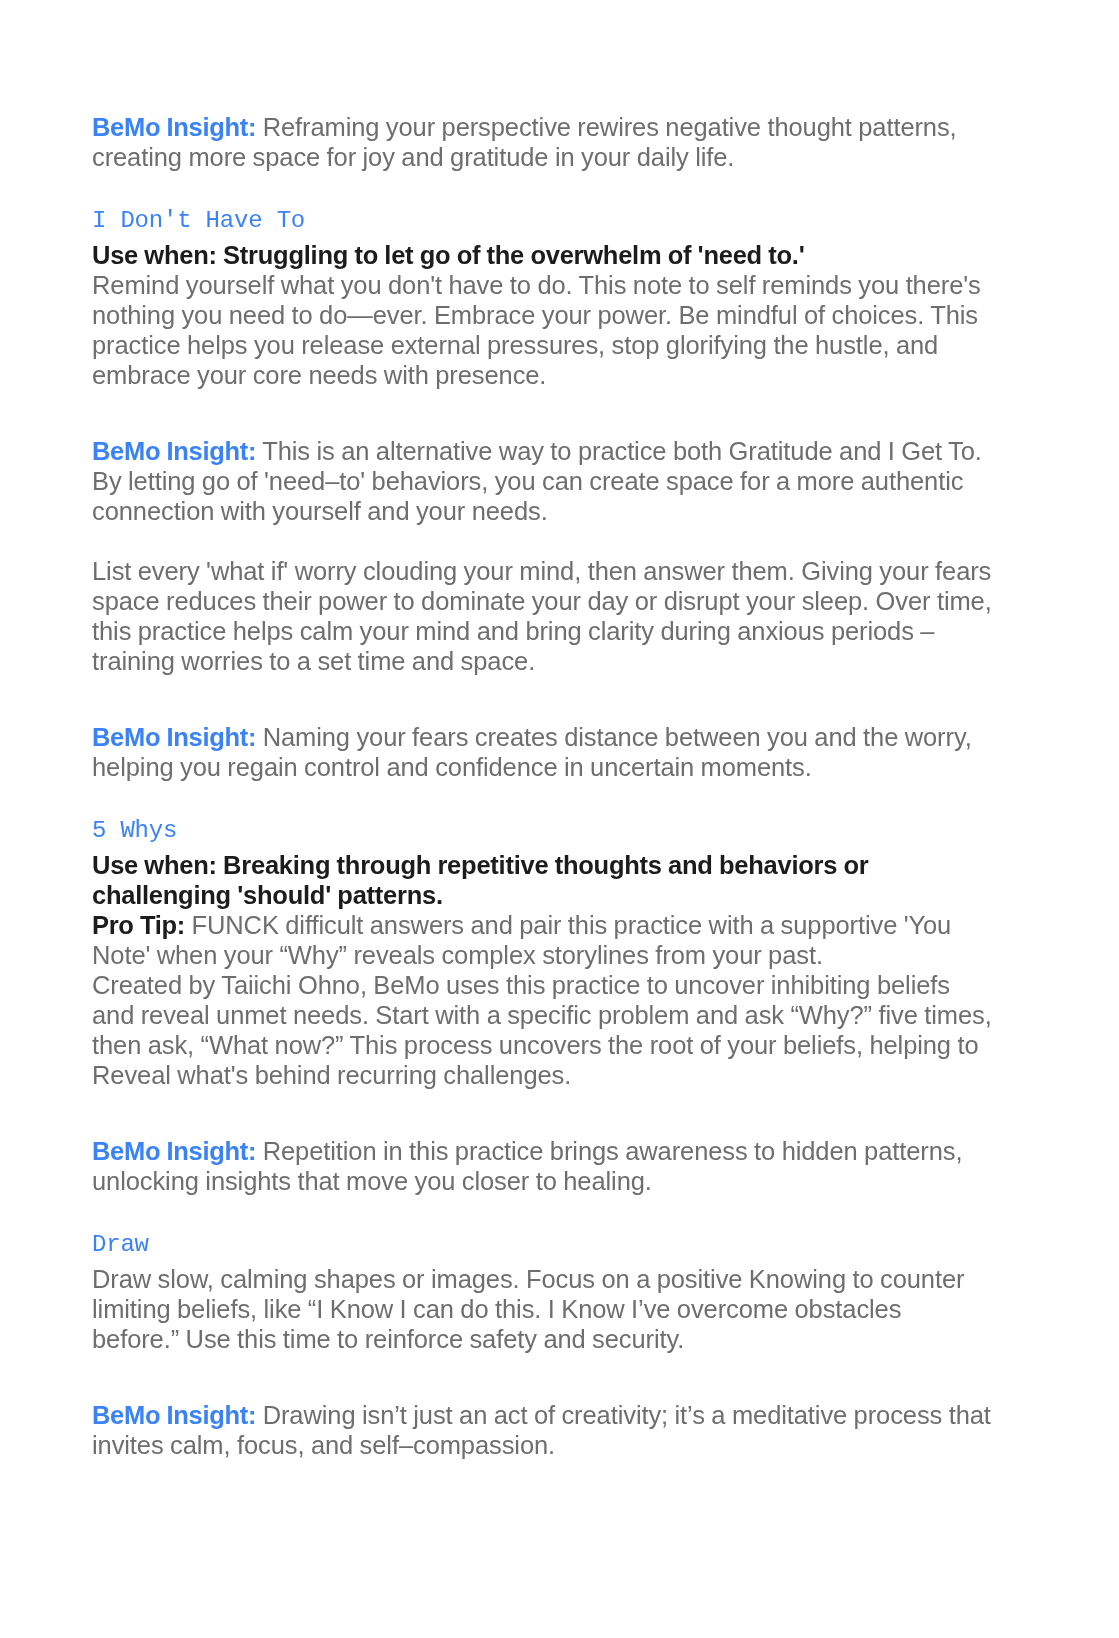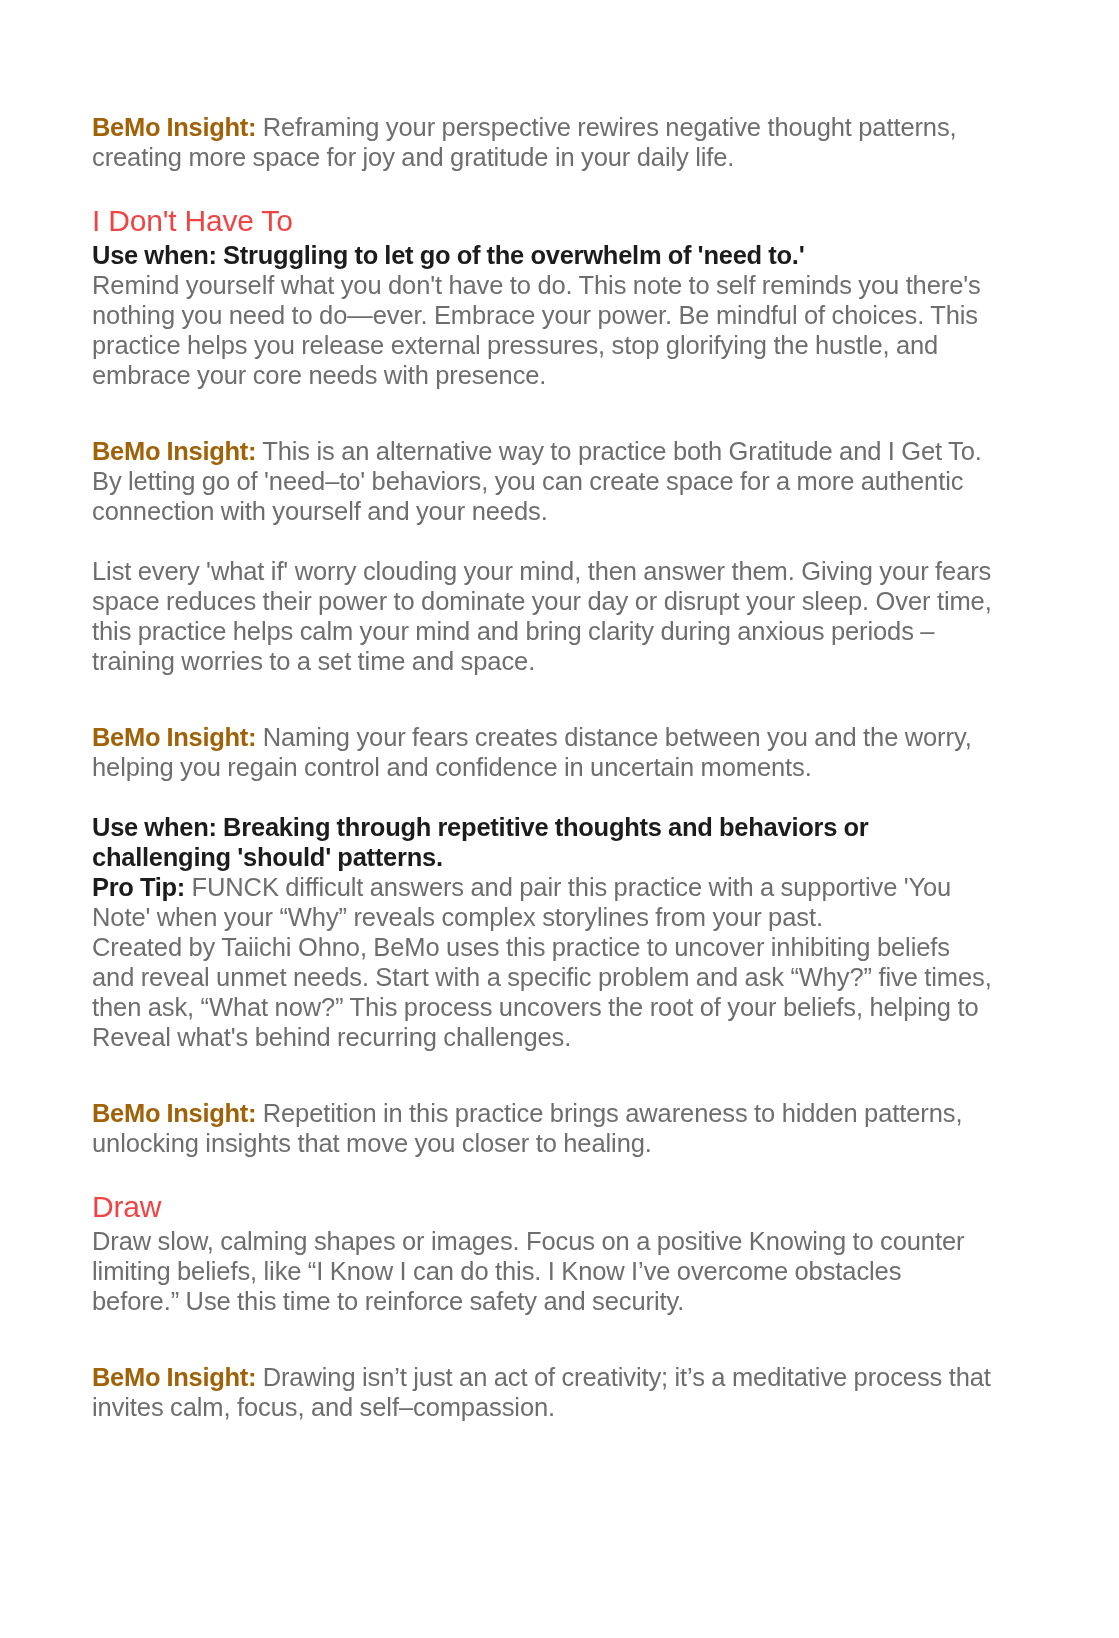--- a/index.html
+++ b/index.html
@@ -32,40 +32,41 @@
     font-size: 25.5px;
     line-height: 30px;
     color: #6e6e6e;
     font-weight: 300;
     letter-spacing: -0.1px;
     word-spacing: -0.5px;
   }
 
   .para .lead {
     font-weight: 700;
-    color: #a16207;
+    color: #3b82f6;
     letter-spacing: -0.3px;
   }
 
   
   .insight {
     margin-top: 46px;
   }
 
   
   .section {
     margin-top: 30px;
   }
 
   .section-title {
-    font-size: 30px;
+    font-size: 24px;
     line-height: 38px;
     font-weight: 300;
-    color: #ef4444;
+    color: #3b82f6;
     letter-spacing: -0.2px;
+    font-family: Liberation Mono, monospace;
   }
 
   .use-when {
     font-size: 25.5px;
     line-height: 30px;
     font-weight: 700;
     color: #1c1c1c;
     letter-spacing: -0.25px;
     word-spacing: -0.5px;
   }
@@ -104,20 +105,21 @@
 
     <p class="para insight"><span class="lead">BeMo Insight:</span><span> This is an alternative way to practice both Gratitude and I Get To. By letting go of 'need–to' behaviors, you can create space for a more authentic connection with yourself and your needs.</span></p>
 
     <div class="section">
       <p class="body-text">List every 'what if' worry clouding your mind, then answer them. Giving your fears space reduces their power to dominate your day or disrupt your sleep. Over time, this practice helps calm your mind and bring clarity during anxious periods – training worries to a set time and space.</p>
     </div>
 
     <p class="para insight"><span class="lead">BeMo Insight:</span><span> Naming your fears creates distance between you and the worry, helping you regain control and confidence in uncertain moments.</span></p>
 
     <div class="section">
+      <h2 class="section-title">5 Whys</h2>
       <p class="use-when">Use when: Breaking through repetitive thoughts and behaviors or challenging 'should' patterns.</p>
       <p class="body-text"><span class="lead">Pro Tip:</span><span> FUNCK difficult answers and pair this practice with a supportive 'You Note' when your “Why” reveals complex storylines from your past.</span></p>
       <p class="body-text">Created by Taiichi Ohno, BeMo uses this practice to uncover inhibiting beliefs and reveal unmet needs.  Start with a specific problem and ask “Why?” five times, then ask, “What now?” This process uncovers the root of your beliefs, helping to Reveal what's behind recurring challenges.</p>
     </div>
 
     <p class="para insight"><span class="lead">BeMo Insight:</span><span> Repetition in this practice brings awareness to hidden patterns, unlocking insights that move you closer to healing.</span></p>
 
     <div class="section">
       <h2 class="section-title">Draw</h2>
       <p class="body-text">Draw slow, calming shapes or images. Focus on a positive Knowing to counter limiting beliefs, like “I Know I can do this.  I Know I’ve overcome obstacles before.” Use this time to reinforce safety and security.</p>

